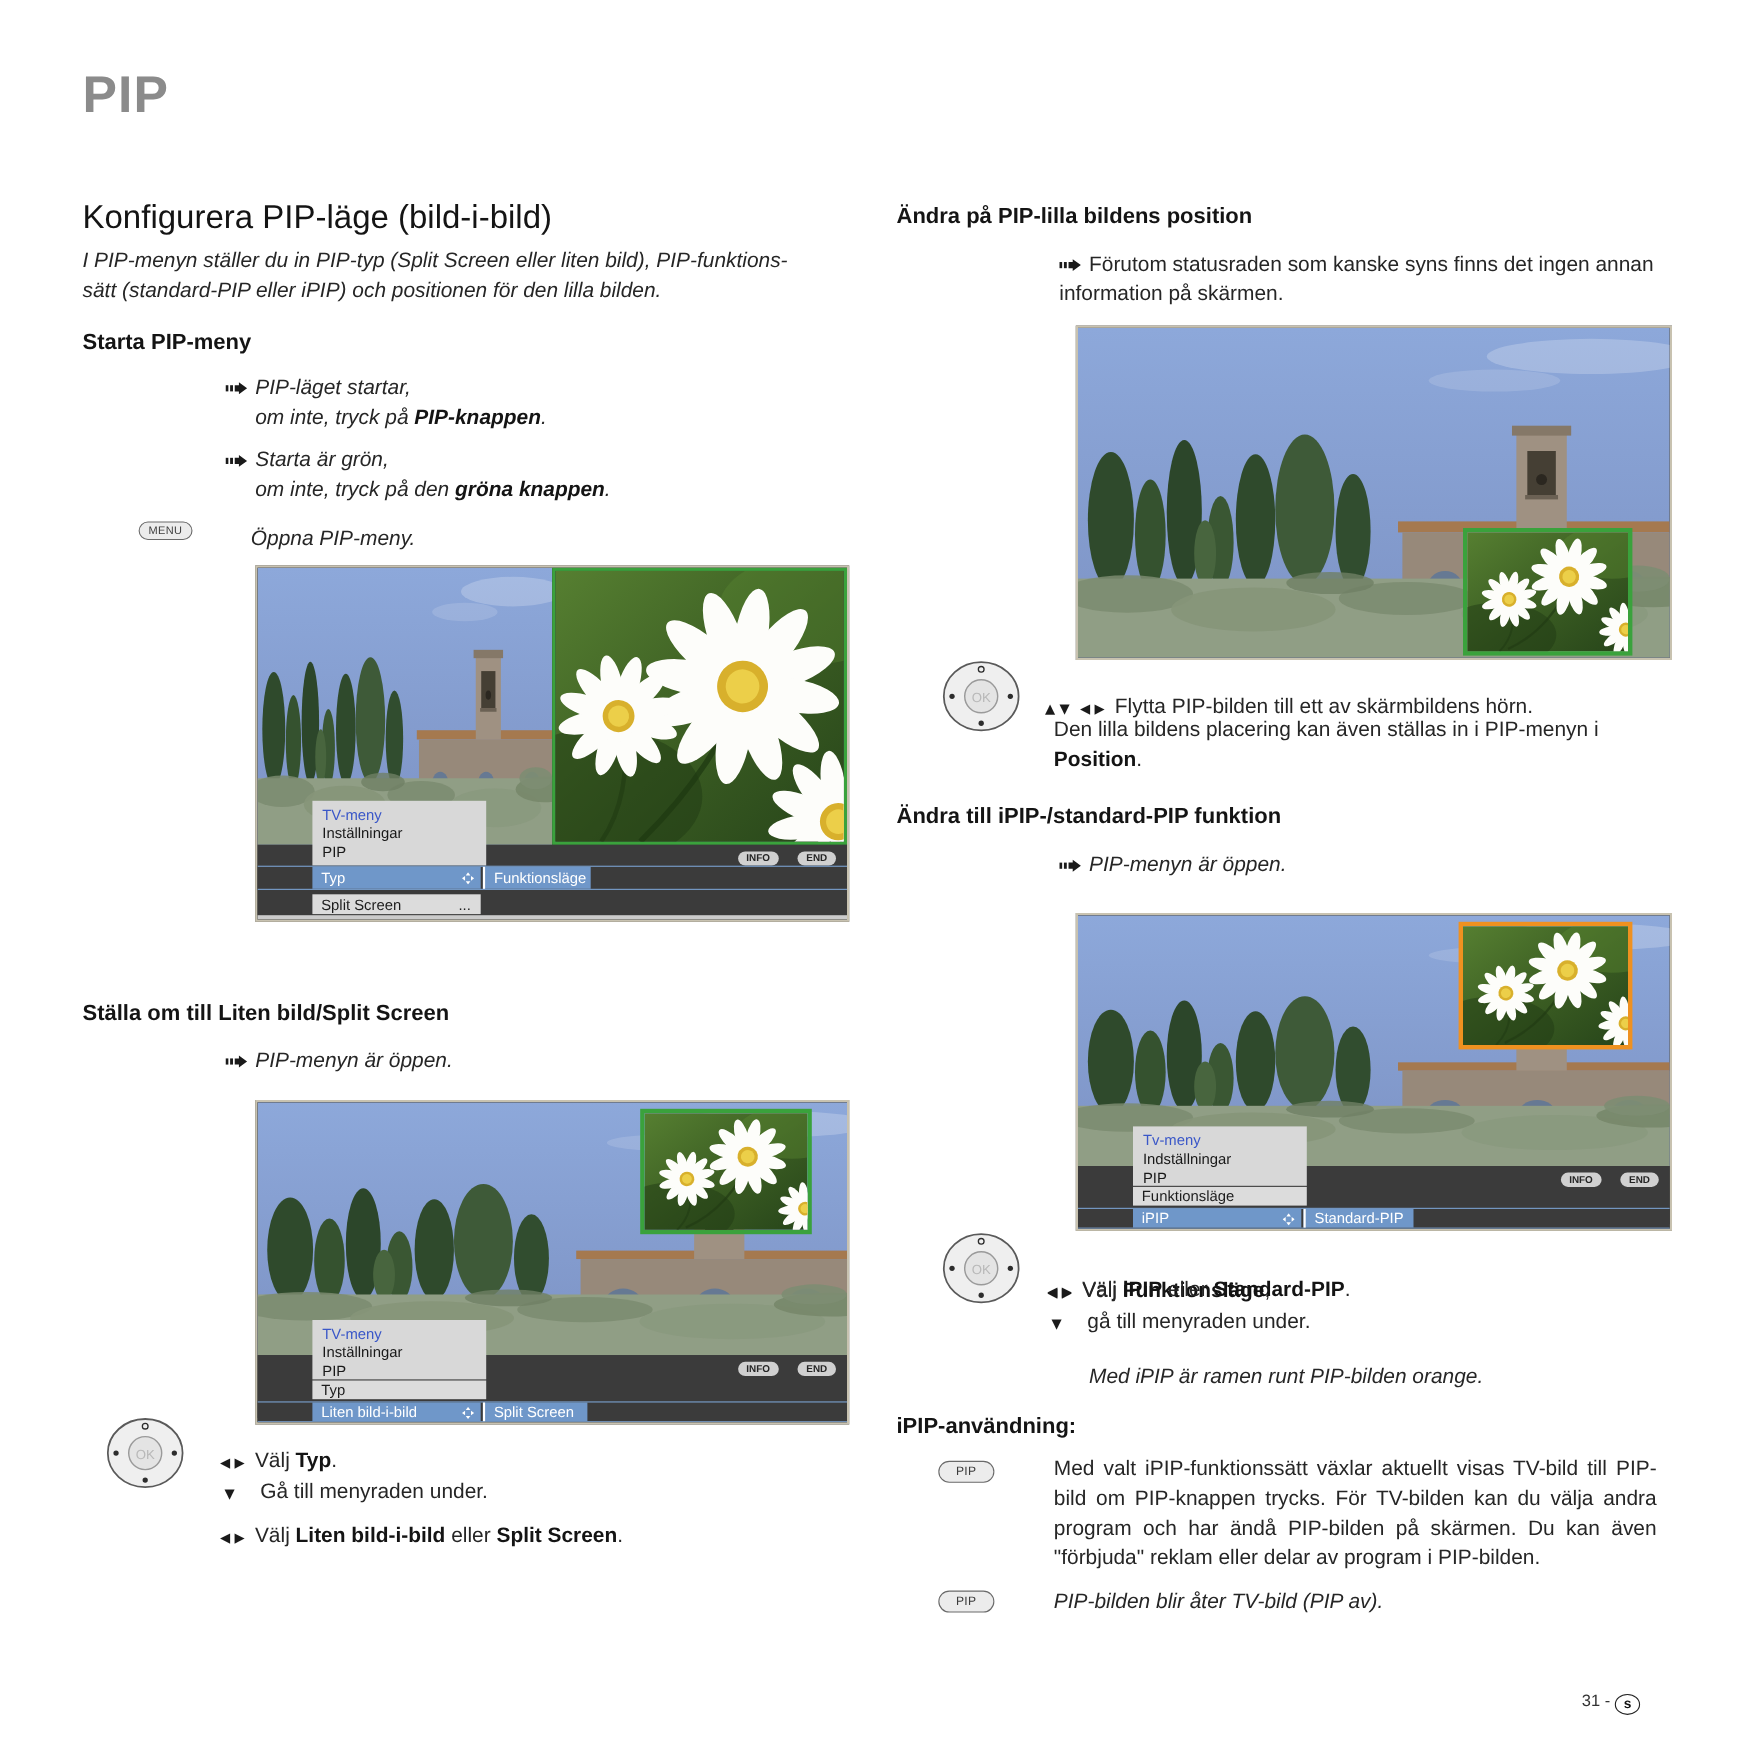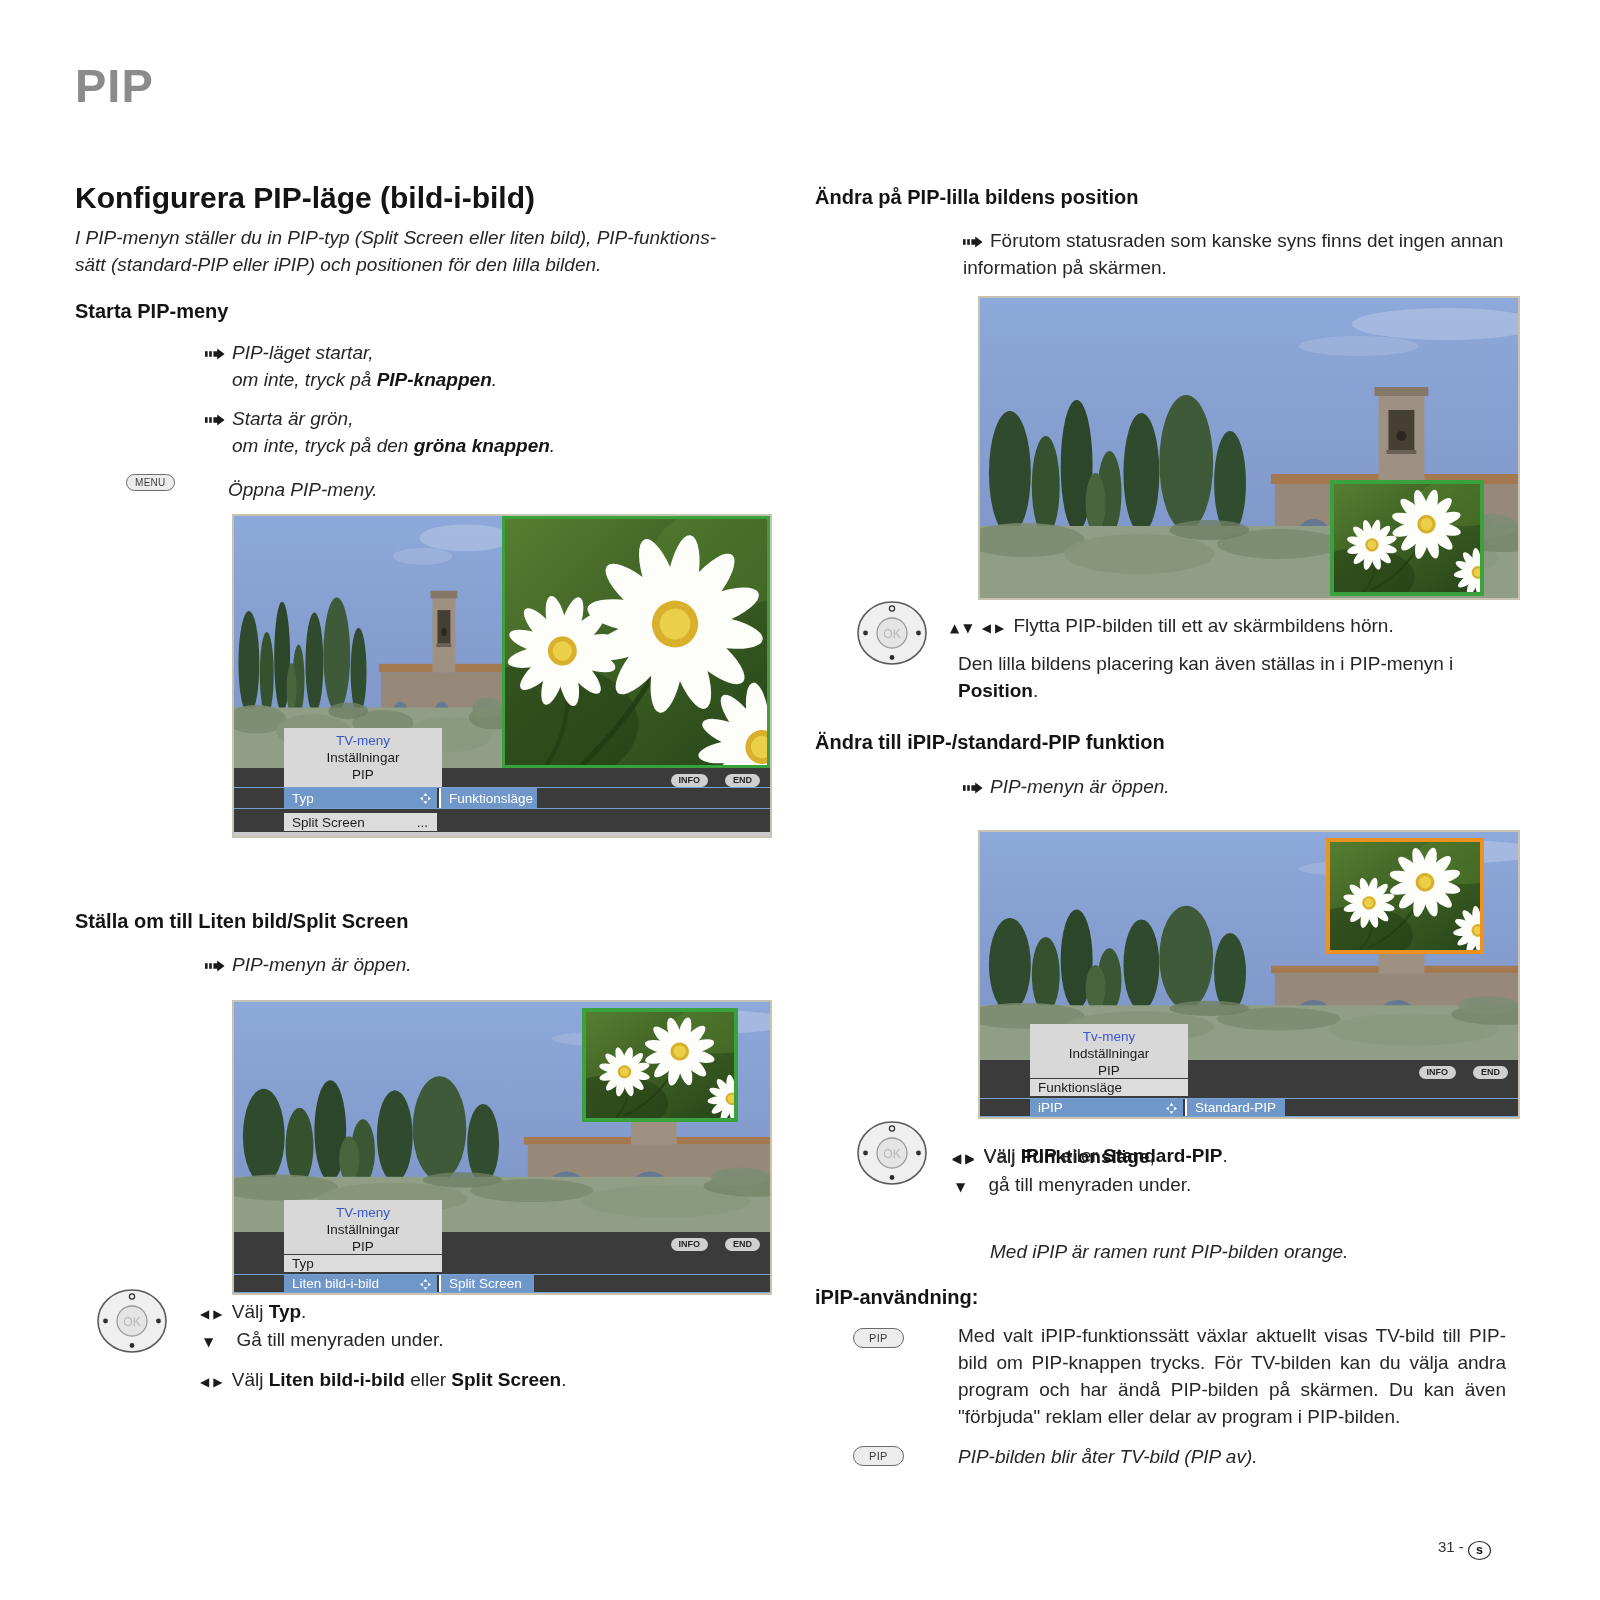--- a/index.html
+++ b/index.html
@@ -1,43 +1,43 @@
 <!DOCTYPE html>
 <html><head>
 <meta charset="utf-8">
 <style>
   html,body{margin:0;padding:0;background:#fff;}
   .page{position:relative;width:1600px;height:1600px;background:#ffffff;overflow:hidden;
         font-family:"Liberation Sans",sans-serif;color:#222;}
   .abs{position:absolute;}
   .nb{white-space:nowrap;font-style:italic;}
   .h1{position:absolute;left:75px;top:58px;font-size:47px;font-weight:bold;color:#8b8b8b;letter-spacing:1px;}
-  .h2{position:absolute;left:75px;top:181px;font-size:30px;font-weight:bold;color:#141414;}
+  .h2{position:absolute;left:75px;top:181px;font-size:30px;font-weight:normal;color:#141414;}
   .h3{position:absolute;font-size:20px;font-weight:bold;color:#141414;}
   .body,.itxt{font-size:19px;line-height:27px;color:#262626;}
   .b{font-weight:bold;color:#141414;}
   .tri{font-family:"DejaVu Sans",sans-serif;font-size:12px;color:#1a1a1a;margin-right:4px;}
-  .instr{position:absolute;white-space:nowrap;}
+  .instr{position:absolute;white-space:nowrap;margin-top:17px;}
   .barrow{display:inline-block;vertical-align:-1px;margin-right:7px;}
   
   .rbtn{position:absolute;background:#ececec;border:1.6px solid #6a6a6a;border-radius:12px;
         font-size:10px;color:#3c3c3c;padding:2px 8px;letter-spacing:.3px;}
   .pipbtn{border-radius:13px;padding:3px 15px;font-size:11px;}
   .langbadge{display:inline-block;border:1.6px solid #222;border-radius:50%;padding:0 7px;height:17px;
         line-height:16px;font-weight:bold;font-size:12.5px;color:#111;vertical-align:-2px;}
   .footer{position:absolute;font-size:15px;color:#333;}
   
   .screen{position:absolute;border:2px solid #c8c2b0;background:#3b3b3b;box-sizing:border-box;overflow:hidden;}
   .screen svg{display:block;}
   .tvbar{position:absolute;left:0;right:0;background:#3b3b3b;}
   .strip{position:absolute;left:0;right:0;background:#cbcbcb;}
   .pillsm{position:absolute;background:#d0d0d0;color:#252525;font-size:9px;font-weight:bold;
           border-radius:8px;padding:1px 8px;line-height:11px;}
   .crumb{position:absolute;background:#d8d8d8;padding:4px 9px;font-size:13.5px;line-height:17px;
-         color:#191919;box-sizing:border-box;text-align:center;}
+         color:#191919;box-sizing:border-box;}
   .crumb .c0{color:#3a57c8;}
   .band{position:absolute;left:0;right:0;background:#3b3b3b;border-top:1px solid #7ba1d0;
         border-bottom:1px solid #7ba1d0;box-sizing:border-box;}
   .cell{position:absolute;top:0;bottom:0;display:flex;align-items:center;font-size:13.5px;
         padding-left:8px;box-sizing:border-box;}
   .cell.sel{background:#6f97c9;color:#fff;}
   .cell.gray{background:#dcdcdc;color:#1d1d1d;}
   .cell .movei{position:absolute;right:6px;top:50%;margin-top:-5px;}
   .cell .dots{position:absolute;right:9px;}
   .pipframe{position:absolute;border-style:solid;box-sizing:border-box;}

